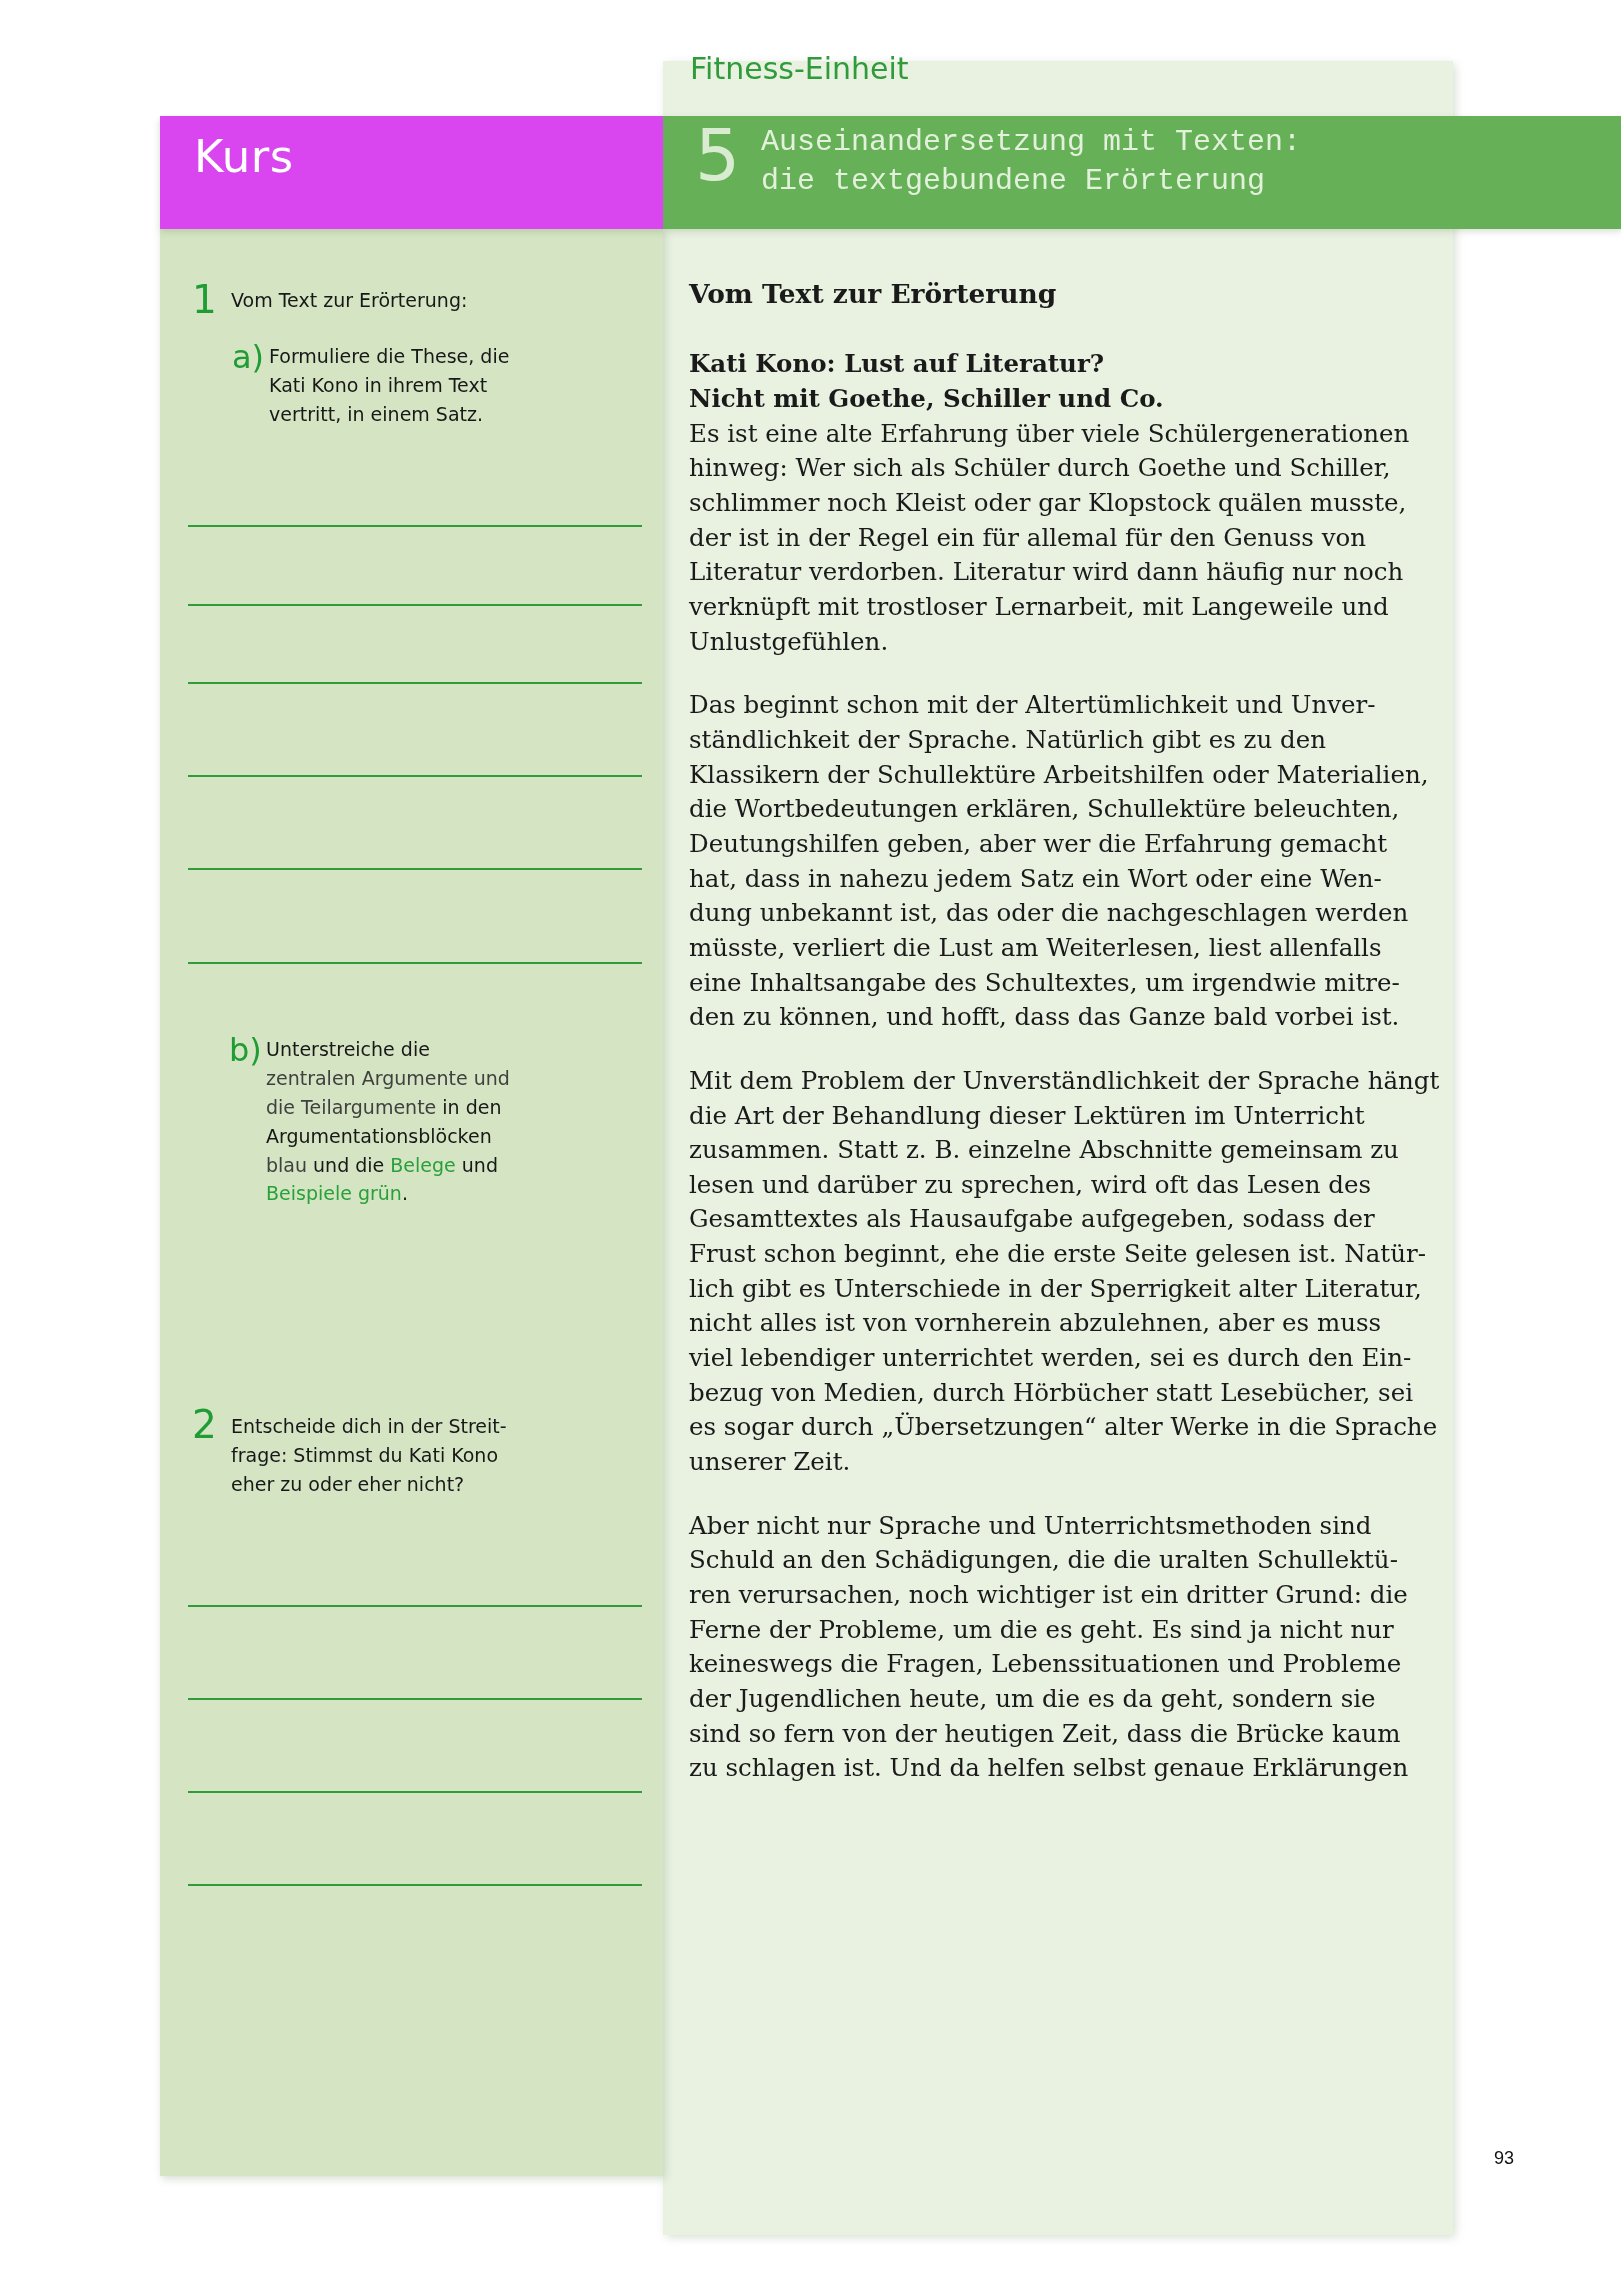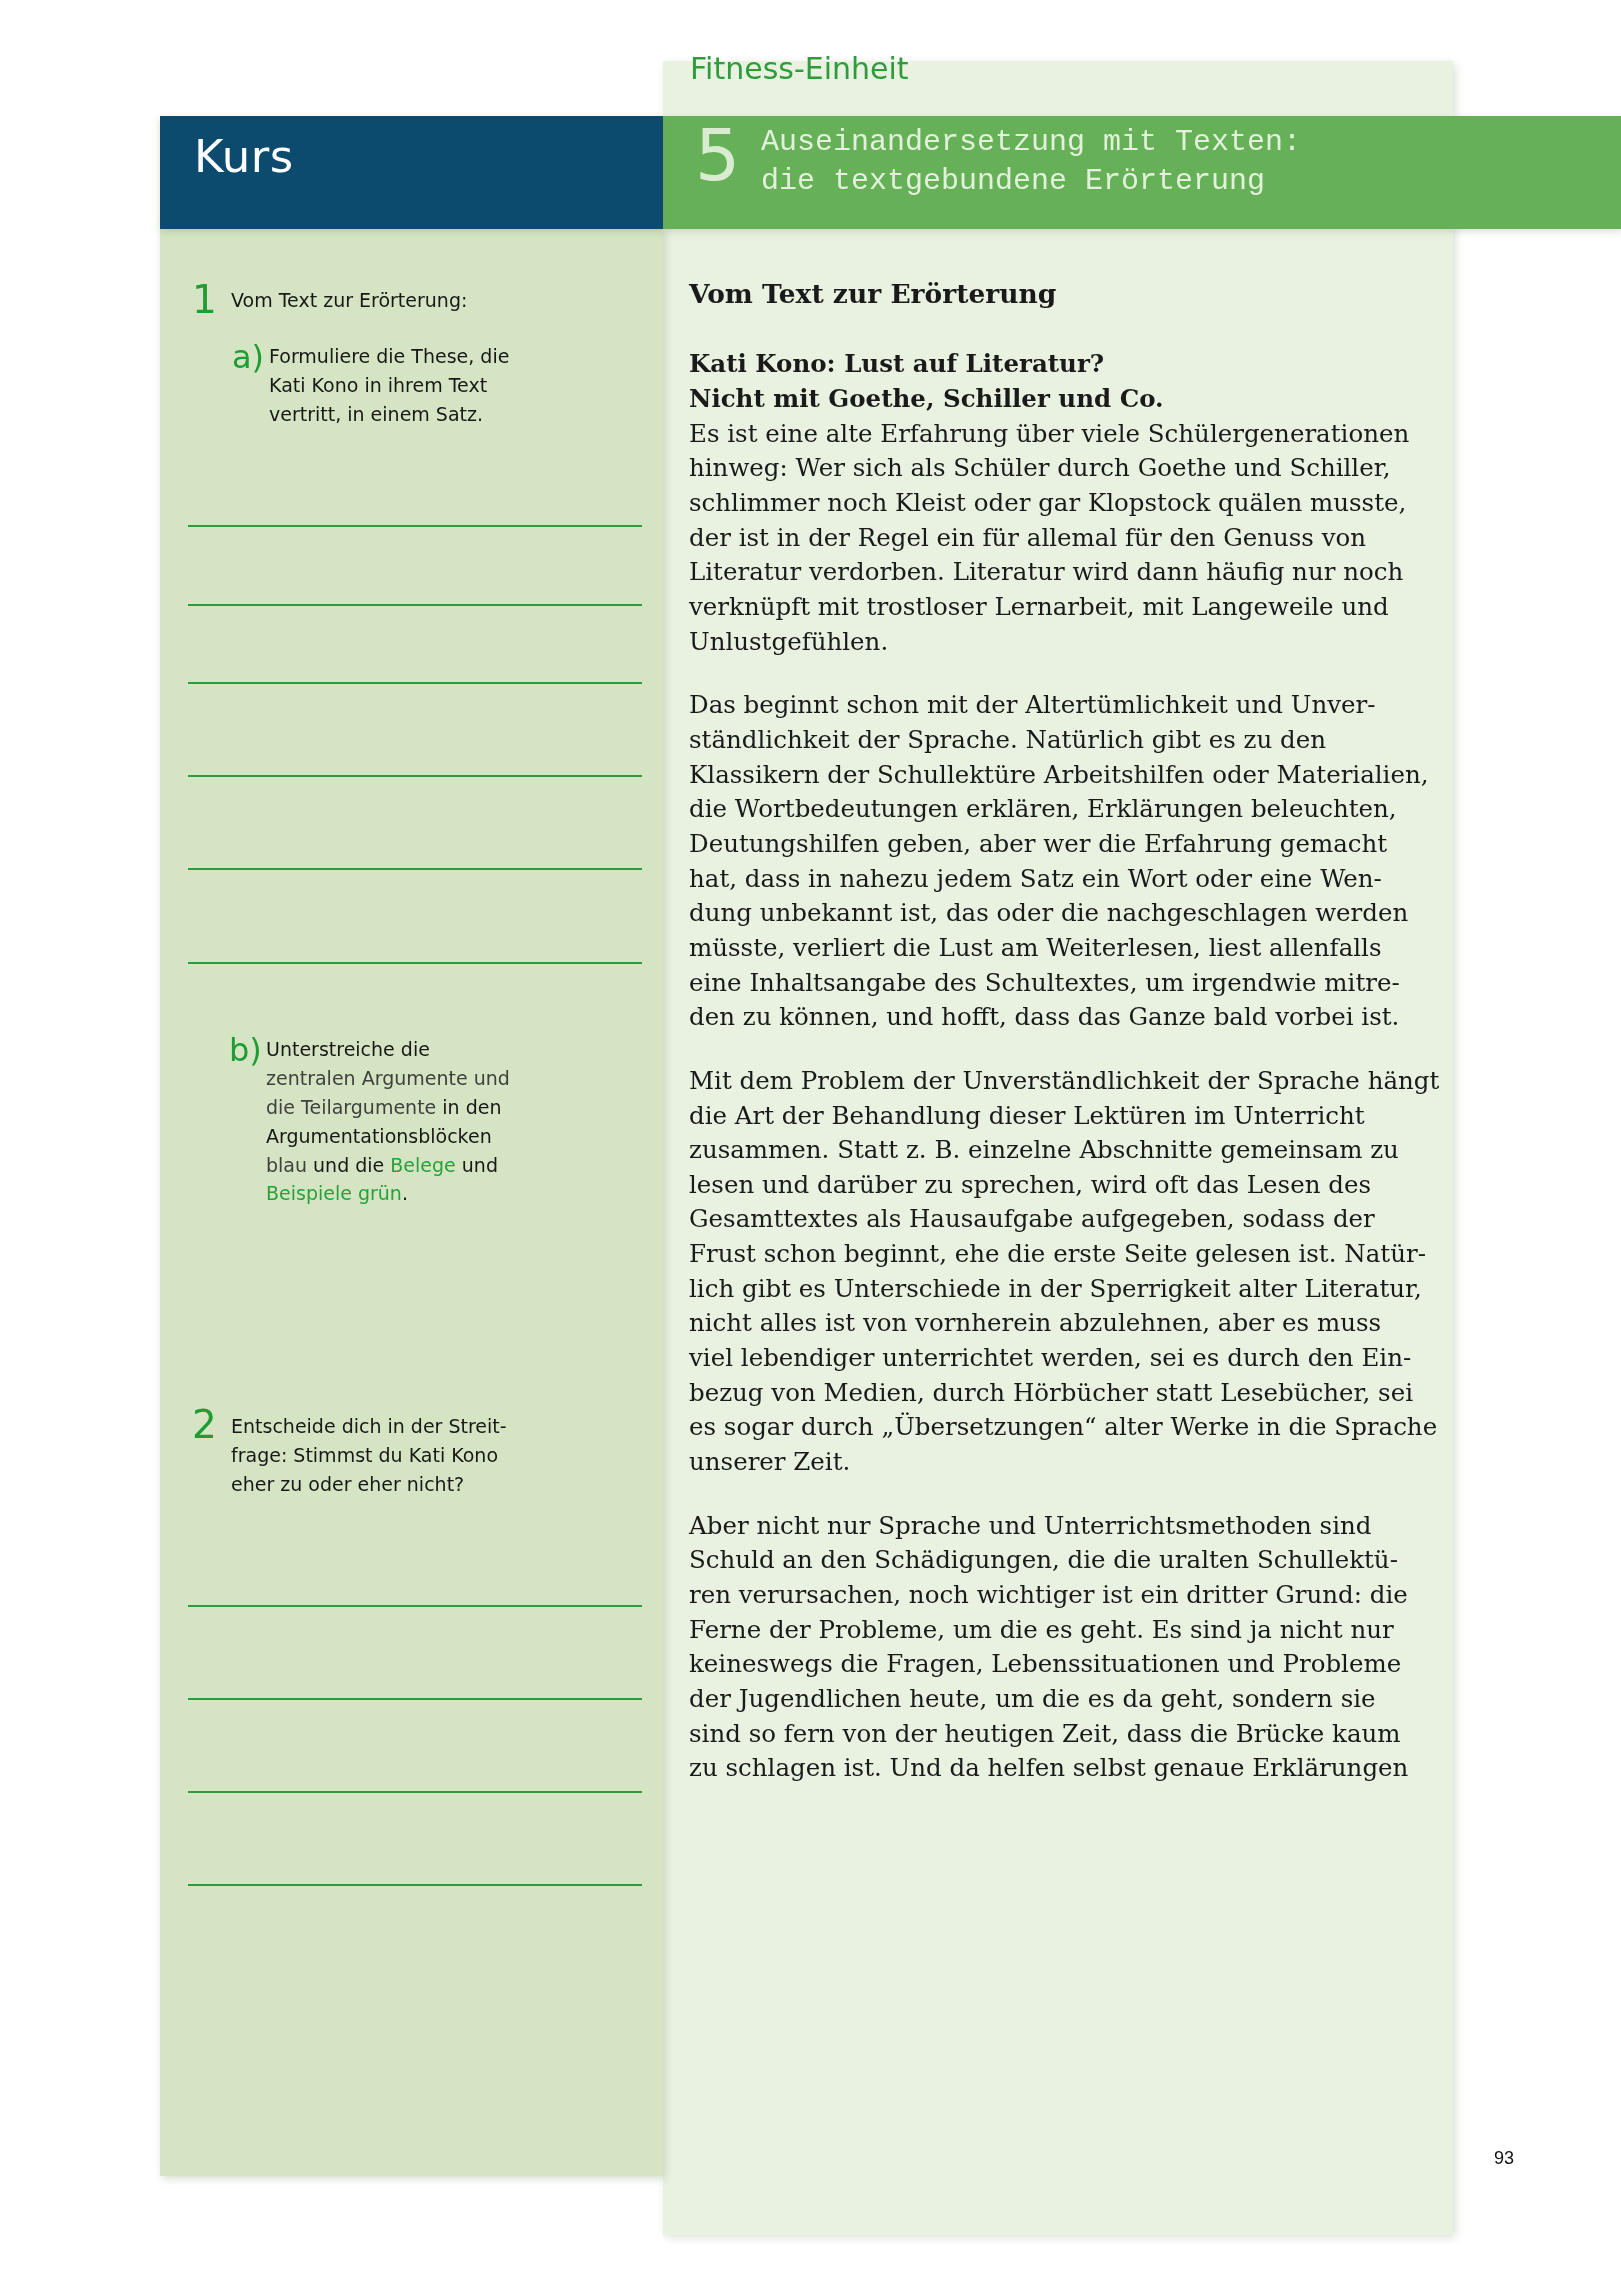--- a/index.html
+++ b/index.html
@@ -44,21 +44,21 @@
     box-shadow: 2px 2.9px 7.8px rgba(120,150,110,0.30);
   }
 
   
   .kurs-band {
     position: absolute;
     left: 160px;
     top: 116px;
     width: 503px;
     height: 113px;
-    background: #0c4a6e;
+    background: #d946ef;
     box-shadow: 0 2.9px 6.9px rgba(120,150,110,0.35);
   }
   .kurs-label {
     position: absolute;
     left: 34px;
     top: 13.7px;
     font-family: "DejaVu Sans", sans-serif;
     font-size: 45px;
     color: #ffffff;
     letter-spacing: 0.5px;
@@ -291,21 +291,21 @@
       <span class="line">der ist in der Regel ein für allemal für den Genuss von</span>
       <span class="line">Literatur verdorben. Literatur wird dann häufig nur noch</span>
       <span class="line">verknüpft mit trostloser Lernarbeit, mit Langeweile und</span>
       <span class="line">Unlustgefühlen.</span>
     </p>
 
     <p>
       <span class="line">Das beginnt schon mit der Altertümlichkeit und Unver-</span>
       <span class="line">ständlichkeit der Sprache. Natürlich gibt es zu den</span>
       <span class="line">Klassikern der Schullektüre Arbeitshilfen oder Materialien,</span>
-      <span class="line">die Wortbedeutungen erklären, Erklärungen beleuchten,</span>
+      <span class="line">die Wortbedeutungen erklären, Schullektüre beleuchten,</span>
       <span class="line">Deutungshilfen geben, aber wer die Erfahrung gemacht</span>
       <span class="line">hat, dass in nahezu jedem Satz ein Wort oder eine Wen-</span>
       <span class="line">dung unbekannt ist, das oder die nachgeschlagen werden</span>
       <span class="line">müsste, verliert die Lust am Weiterlesen, liest allenfalls</span>
       <span class="line">eine Inhaltsangabe des Schultextes, um irgendwie mitre-</span>
       <span class="line">den zu können, und hofft, dass das Ganze bald vorbei ist.</span>
     </p>
 
     <p>
       <span class="line">Mit dem Problem der Unverständlichkeit der Sprache hängt</span>

